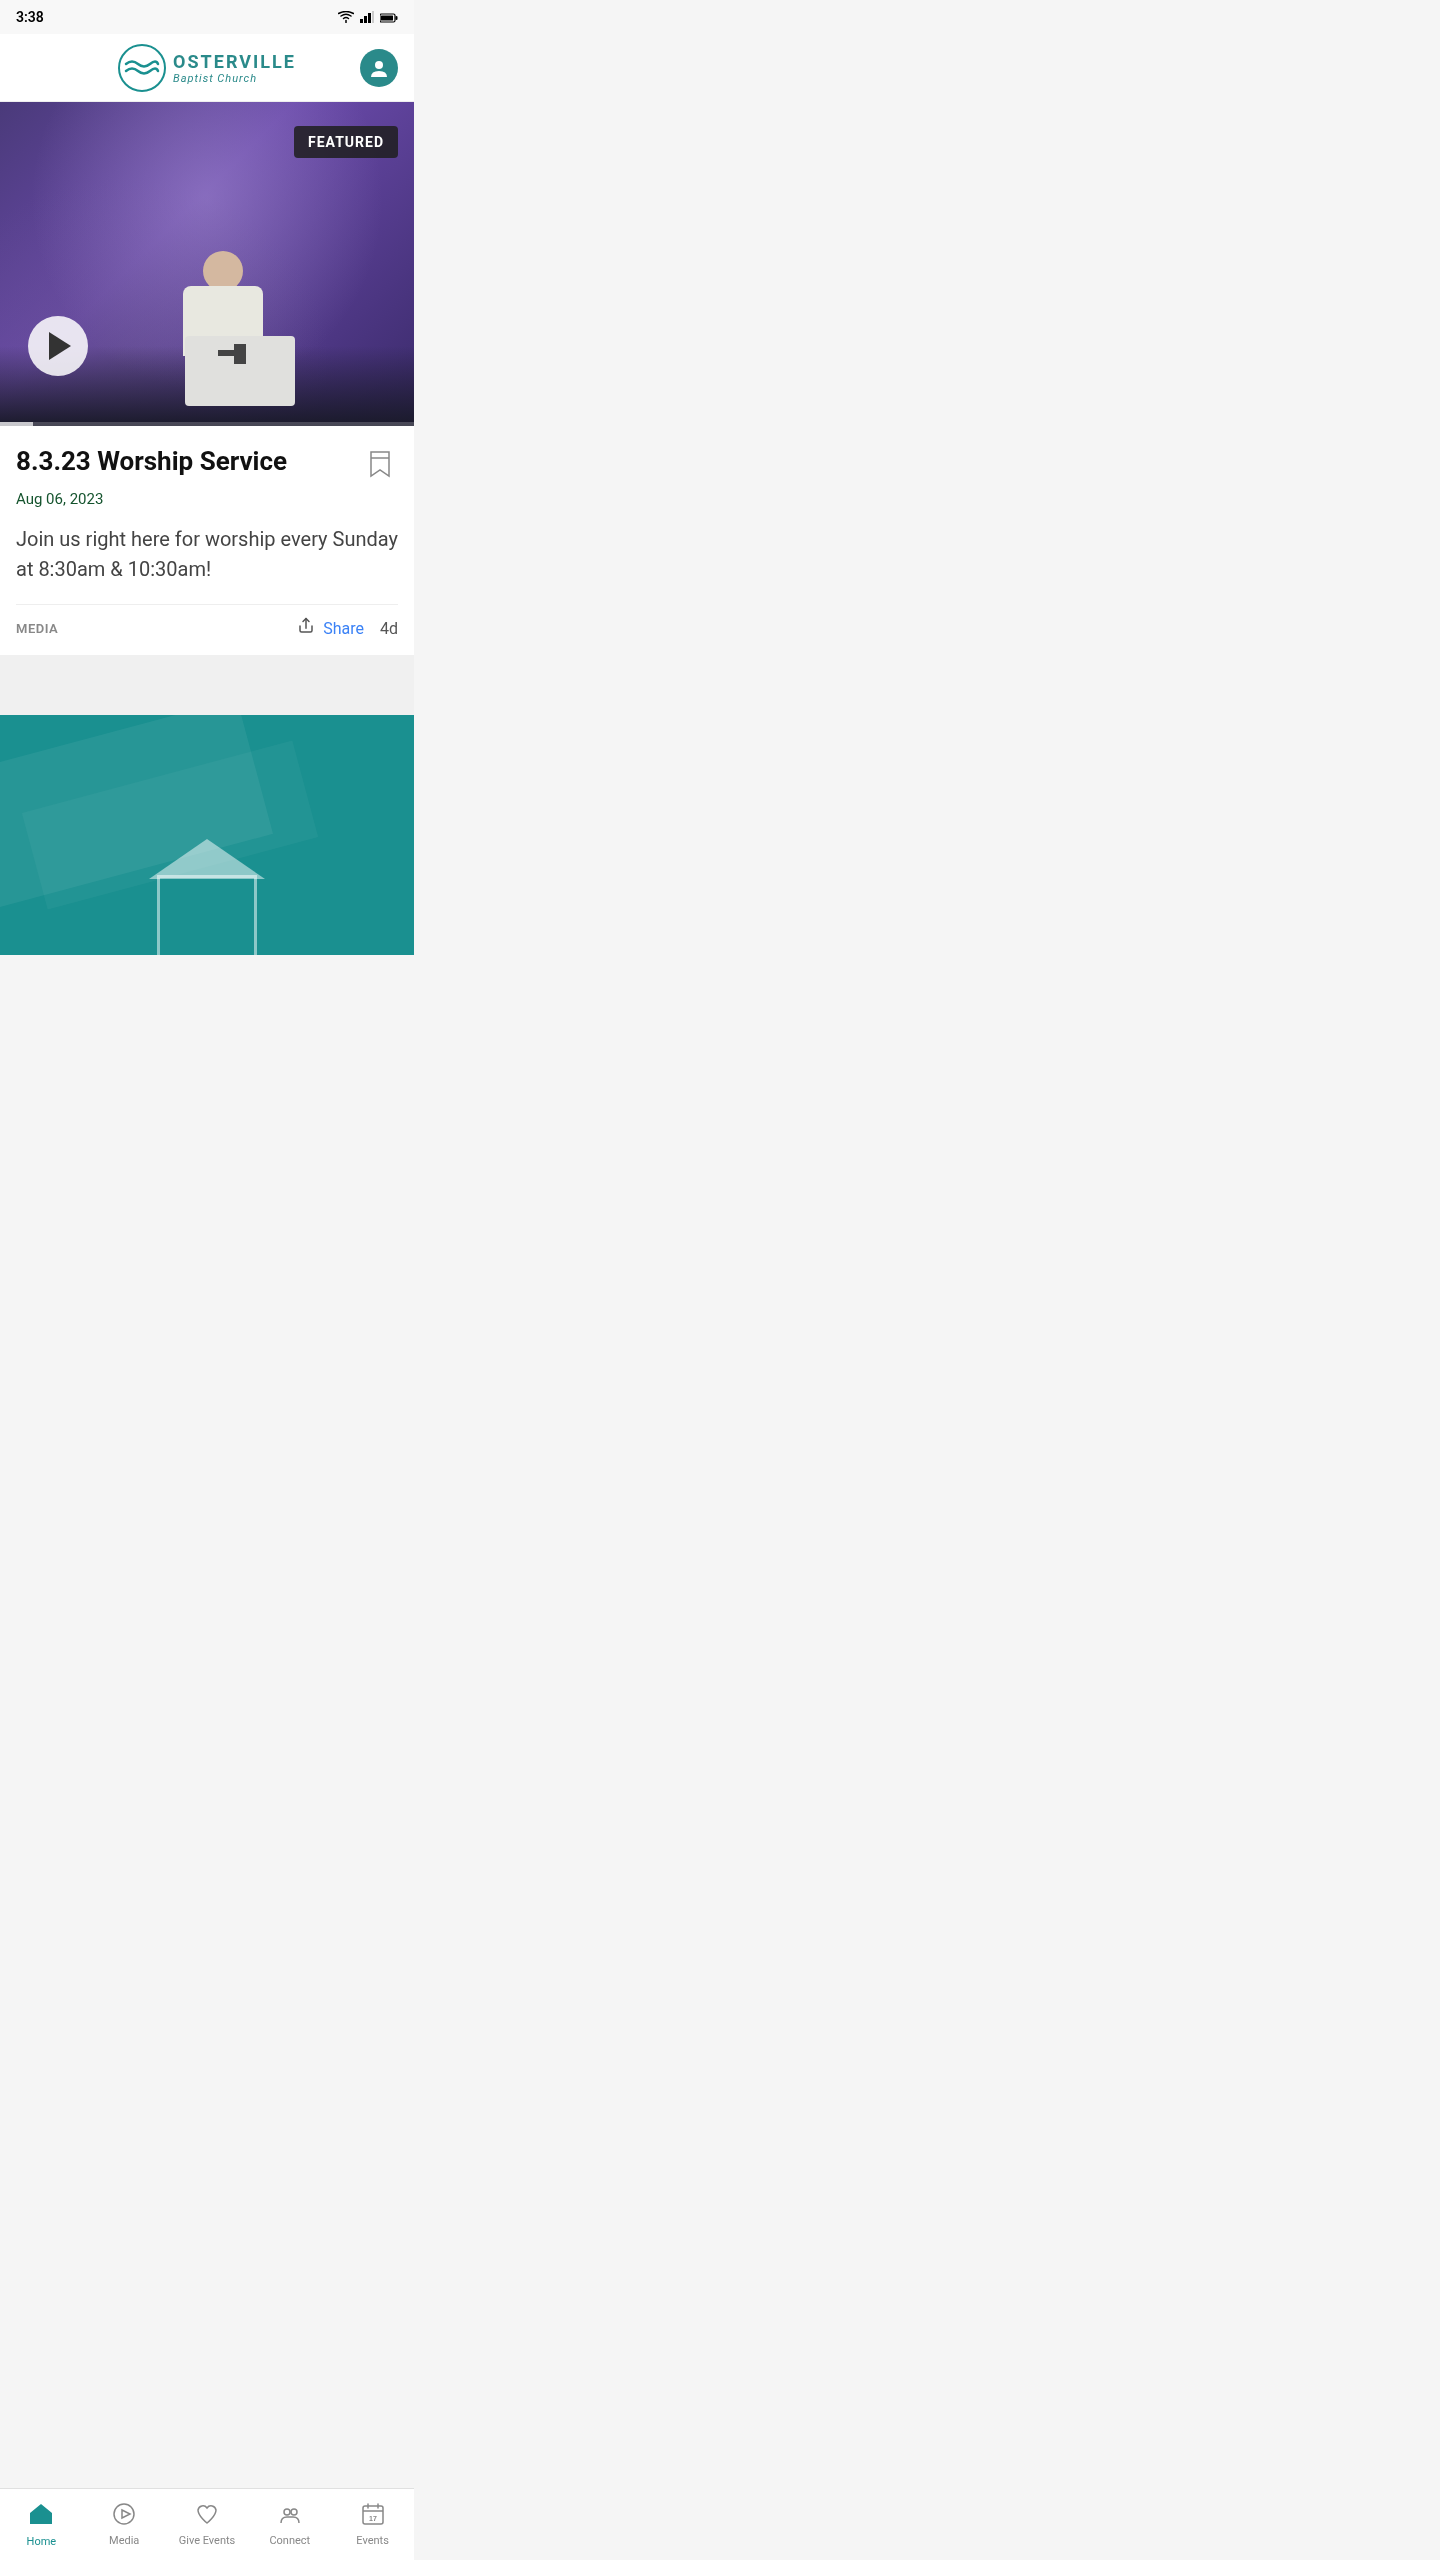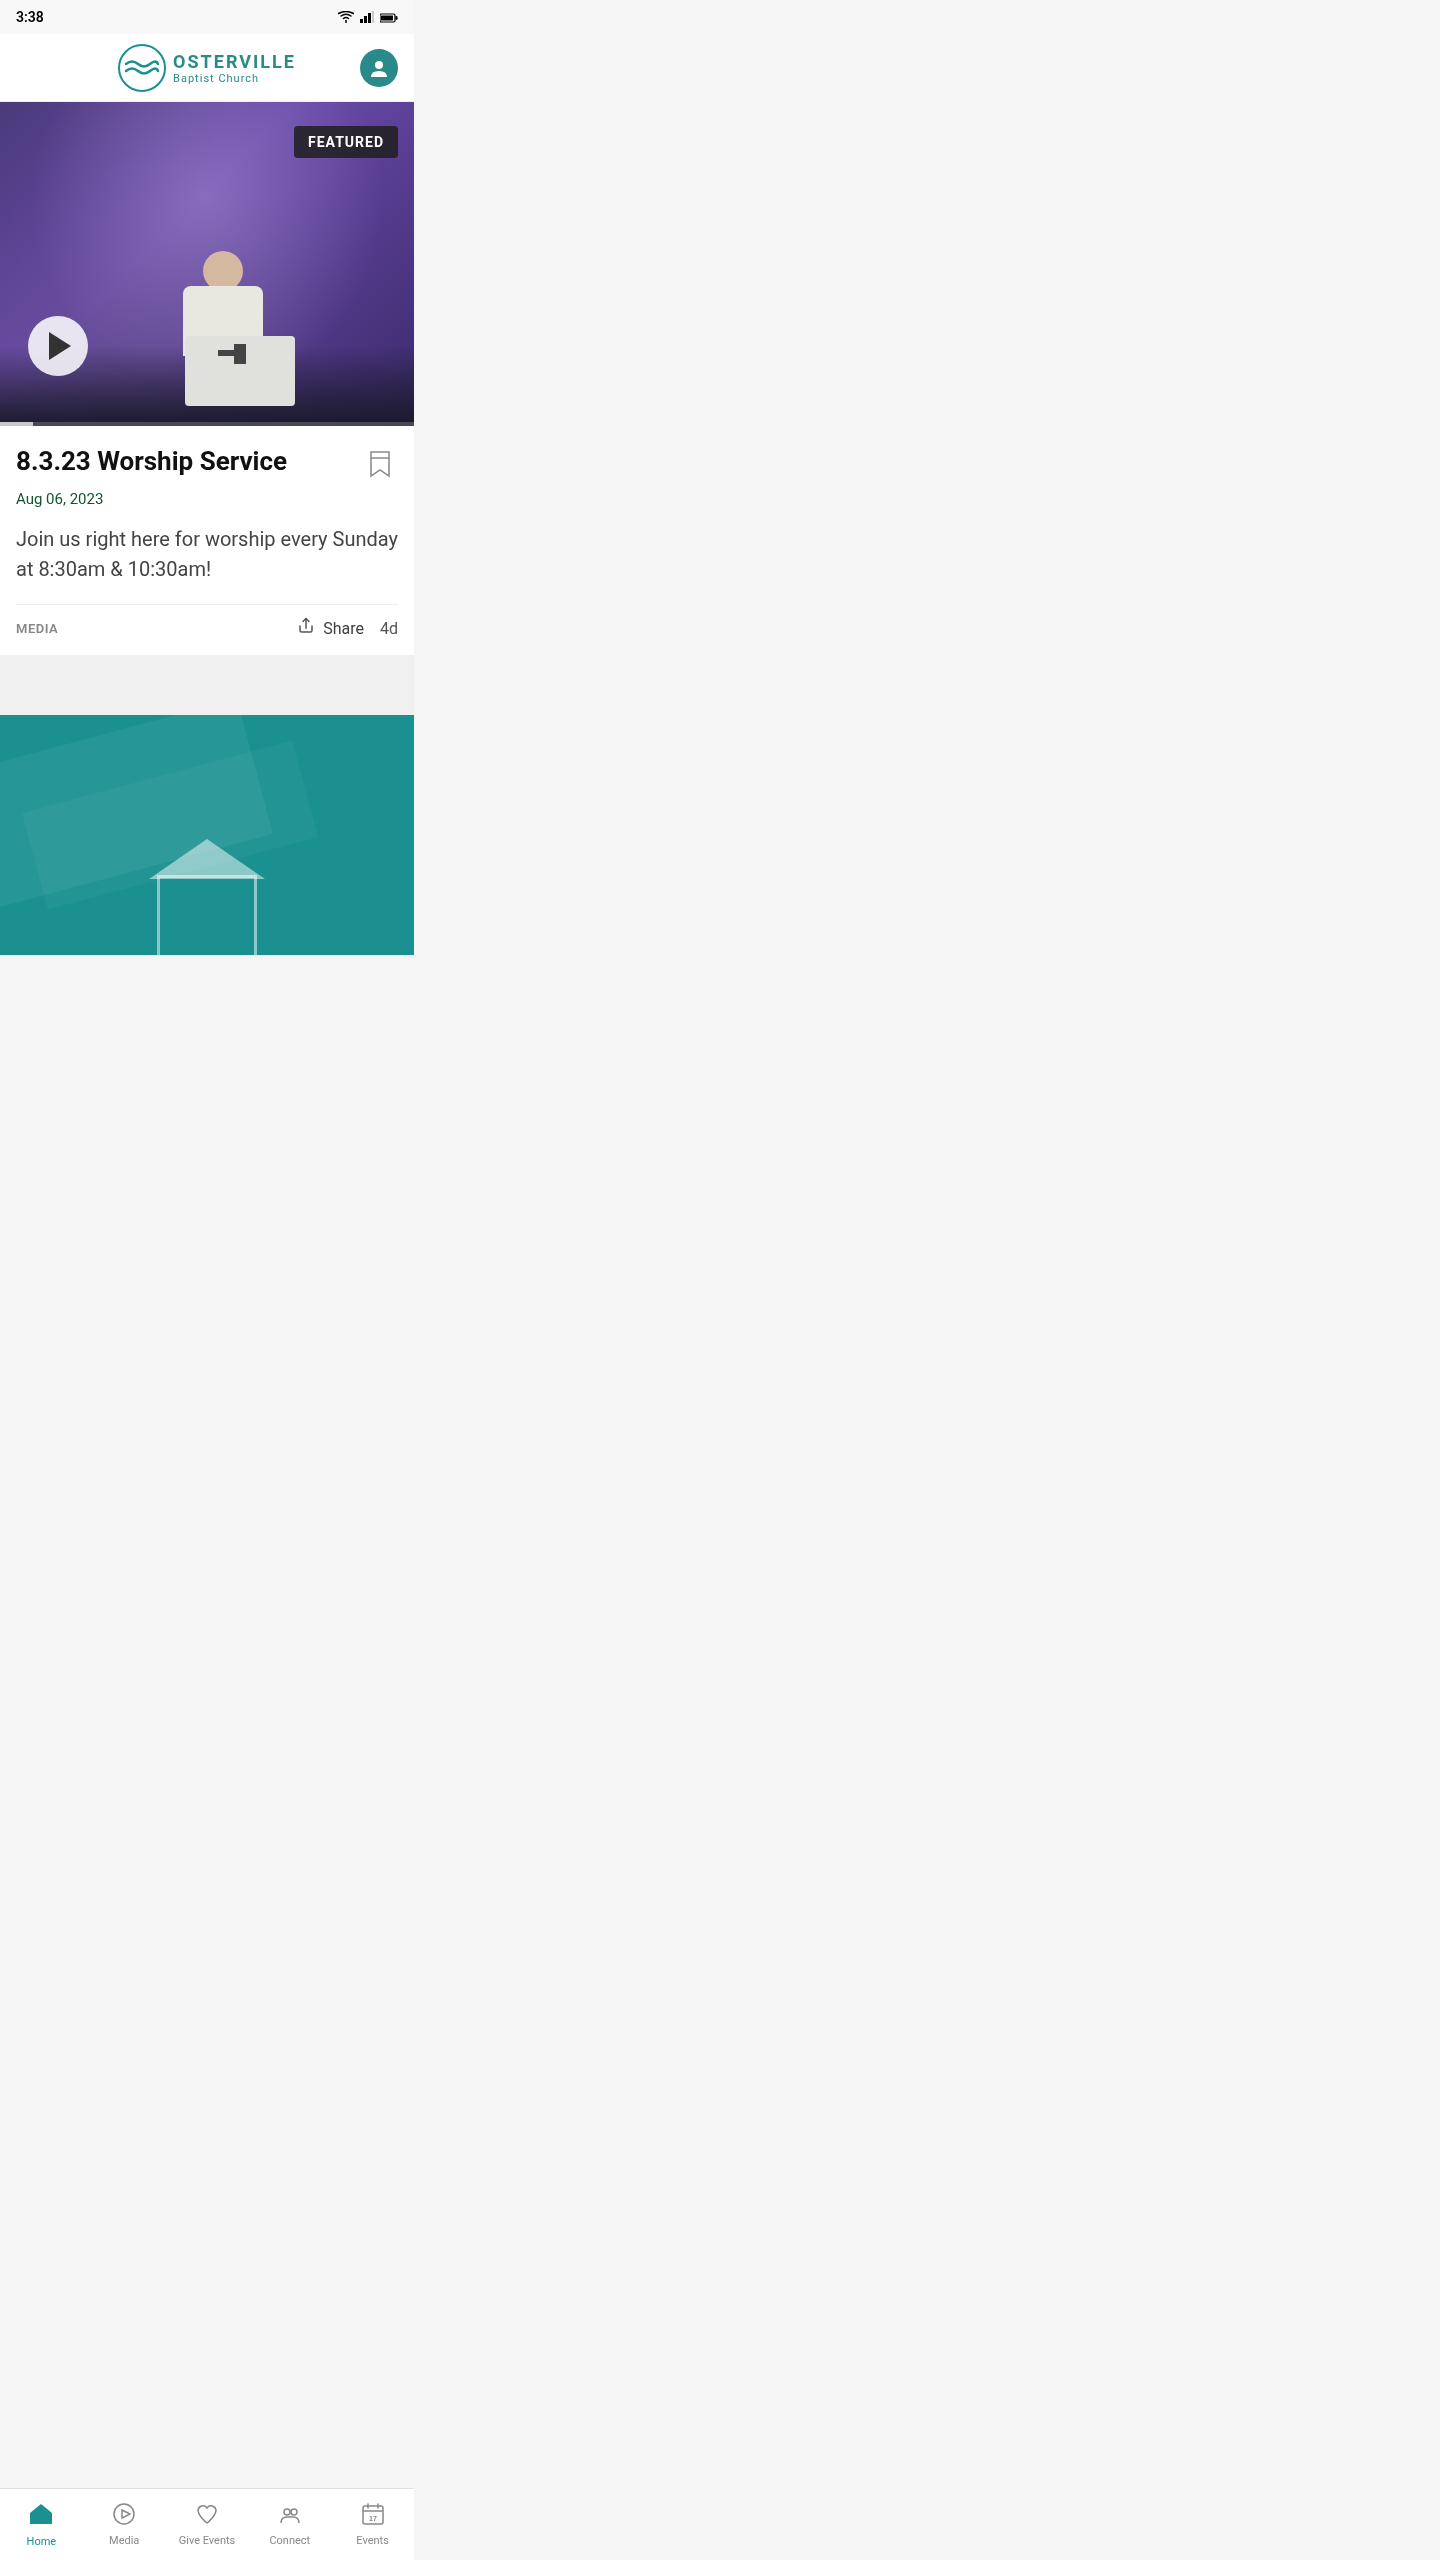--- a/index.html
+++ b/index.html
@@ -57,20 +57,21 @@
       font-size: 18px;
       font-weight: 700;
       color: #2a8a8a;
       letter-spacing: 2px;
       text-transform: uppercase;
     }
     .logo-text-sub {
       font-size: 11px;
       color: #2a8a8a;
       letter-spacing: 1px;
+      font-style: italic;
     }
     .profile-icon {
       position: absolute;
       right: 16px;
       width: 38px;
       height: 38px;
       border-radius: 50%;
       background: #2a8a8a;
       display: flex;
       align-items: center;
@@ -224,21 +225,21 @@
       align-items: center;
       gap: 8px;
       cursor: pointer;
     }
     .share-icon {
       font-size: 18px;
       color: #555;
     }
     .share-text {
       font-size: 16px;
-      color: #404040;
+      color: #3b82f6;
     }
     .time-ago {
       font-size: 16px;
       color: #555;
     }
 
     
     .spacer {
       height: 60px;
       background: #f0f0f0;

